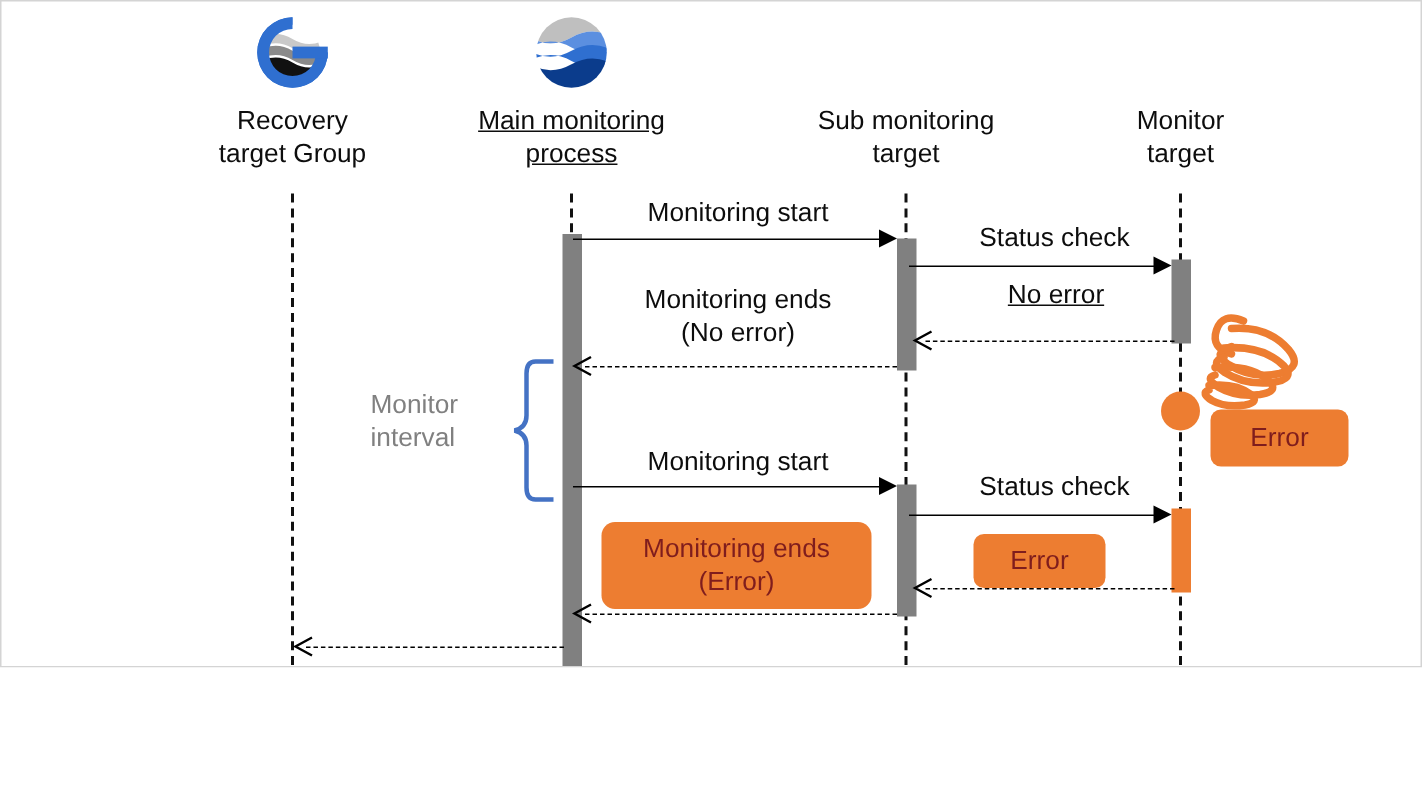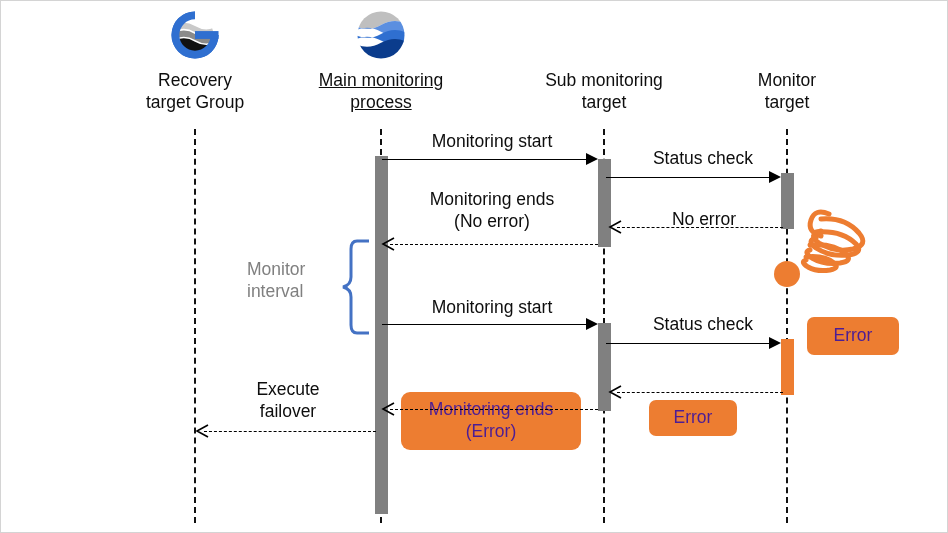--- a/index.html
+++ b/index.html
@@ -1,18 +1,18 @@
 <!DOCTYPE html>
 <html><head>
 <meta charset="utf-8">
 <style>
   html,body{margin:0;padding:0;background:#fff;}
   body{font-family:"Liberation Sans", sans-serif;}
   #stage{
-    position:relative;width:948px;height:533px;background:#ffffff;
+    position:relative;width:948px;height:445px;background:#ffffff;
     border:1px solid #d4d4d4;box-sizing:border-box;overflow:hidden;
   }
   .abs{position:absolute;}
   
   .participant{position:absolute;text-align:center;}
   .p-label{
     font-size:17.5px;color:#0d0d0d;line-height:1.28;white-space:pre-line;
   }
   .logo{position:absolute;width:56px;height:56px;left:50%;margin-left:-28px;top:0;}
   
@@ -30,23 +30,23 @@
     border-top:6px solid transparent;border-bottom:6px solid transparent;
     border-left:12px solid #000;
   }
   .arrow-l-open{position:absolute;width:14px;height:14px;}
   .msg-label{
     position:absolute;font-size:17.5px;color:#0d0d0d;line-height:1.25;
     text-align:center;white-space:pre-line;
   }
   
   .obox{
-    position:absolute;background:#ED7D31;border-radius:9px;color:#4c1d95;
+    position:absolute;background:#ED7D31;border-radius:9px;color:#7f1d1d;
     font-size:17.5px;line-height:1.25;text-align:center;white-space:pre-line;
-    display:flex;align-items:center;justify-content:center;margin-top:44px;
+    display:flex;align-items:center;justify-content:center;
   }
   .obox.small{border-radius:7px;font-size:17.5px;}
   
   .brace-label{
     position:absolute;font-size:17.5px;color:#808080;line-height:1.25;
     text-align:left;white-space:pre-line;
   }
   .err-dot{
     position:absolute;width:26px;height:26px;border-radius:50%;background:#ED7D31;
   }
@@ -120,21 +120,21 @@
   <div class="act orange" style="left:780px;top:338px;height:56px;"></div>
 
   <div class="msg-label" style="left:385px;top:130px;width:212px;">Monitoring start</div>
   <div class="msg-line" style="left:381px;top:158px;width:206px;"></div>
   <div class="arrow-r" style="left:585px;top:152px;"></div>
 
   <div class="msg-label" style="left:612px;top:147px;width:180px;">Status check</div>
   <div class="msg-line" style="left:605px;top:176px;width:164px;"></div>
   <div class="arrow-r" style="left:768px;top:170px;"></div>
 
-  <div class="msg-label" style="left:622px;top:208px;width:162px;">No error</div>
+  <div class="msg-label" style="left:622px;top:185px;width:162px;text-decoration:underline;">No error</div>
   <div class="msg-line dashed" style="left:616px;top:226px;width:166px;"></div>
   <svg class="arrow-l-open" style="left:607px;top:219px;" viewBox="0 0 14 14">
     <path d="M13 1 L2 7 L13 13" fill="none" stroke="#000" stroke-width="1.6"></path>
   </svg>
 
   <div class="msg-label" style="left:385px;top:188px;width:212px;">Monitoring ends
 (No error)</div>
   <div class="msg-line dashed" style="left:389px;top:243px;width:208px;"></div>
   <svg class="arrow-l-open" style="left:380px;top:236px;" viewBox="0 0 14 14">
     <path d="M13 1 L2 7 L13 13" fill="none" stroke="#000" stroke-width="1.6"></path>
@@ -160,22 +160,20 @@
     <path d="M13 1 L2 7 L13 13" fill="none" stroke="#000" stroke-width="1.6"></path>
   </svg>
 
   <div class="obox" style="left:400px;top:347px;width:180px;height:58px;">Monitoring ends
 (Error)</div>
   <div class="msg-line dashed" style="left:389px;top:408px;width:208px;"></div>
   <svg class="arrow-l-open" style="left:380px;top:401px;" viewBox="0 0 14 14">
     <path d="M13 1 L2 7 L13 13" fill="none" stroke="#000" stroke-width="1.6"></path>
   </svg>
 
-  <div class="msg-label" style="left:196px;top:378px;width:182px;">Execute
-failover</div>
   <div class="msg-line dashed" style="left:203px;top:430px;width:172px;"></div>
   <svg class="arrow-l-open" style="left:194px;top:423px;" viewBox="0 0 14 14">
     <path d="M13 1 L2 7 L13 13" fill="none" stroke="#000" stroke-width="1.6"></path>
   </svg>
 
   <div class="err-dot" style="left:773px;top:260px;"></div>
 
   <svg class="abs" style="left:795px;top:203px;width:80px;height:76px;" viewBox="0 0 80 76">
     <g fill="none" stroke="#ED7D31" stroke-width="5" stroke-linecap="round" stroke-linejoin="round">
       <path d="M33 10 q-14 -6 -18 6 q-4 12 10 16"></path>

